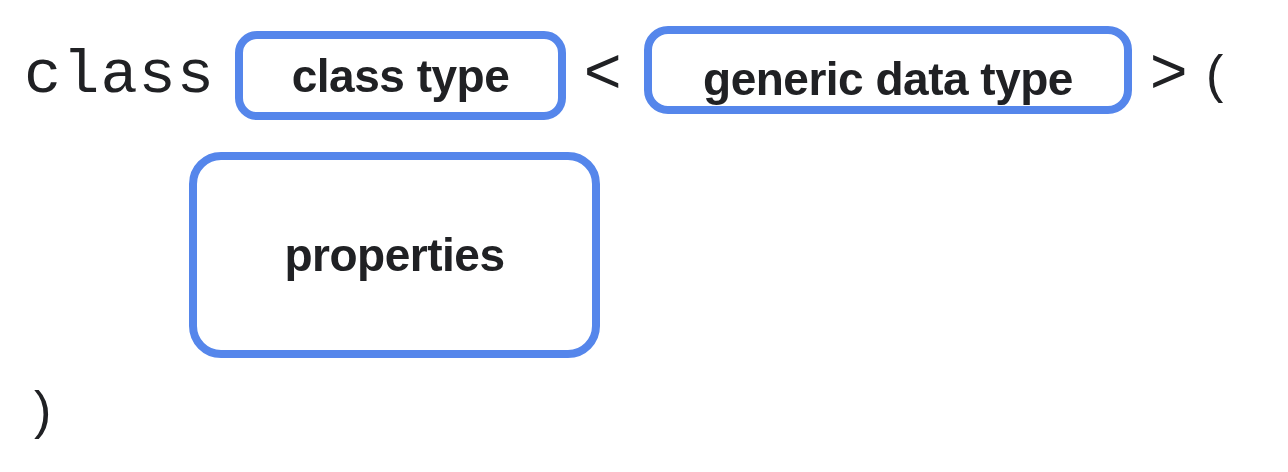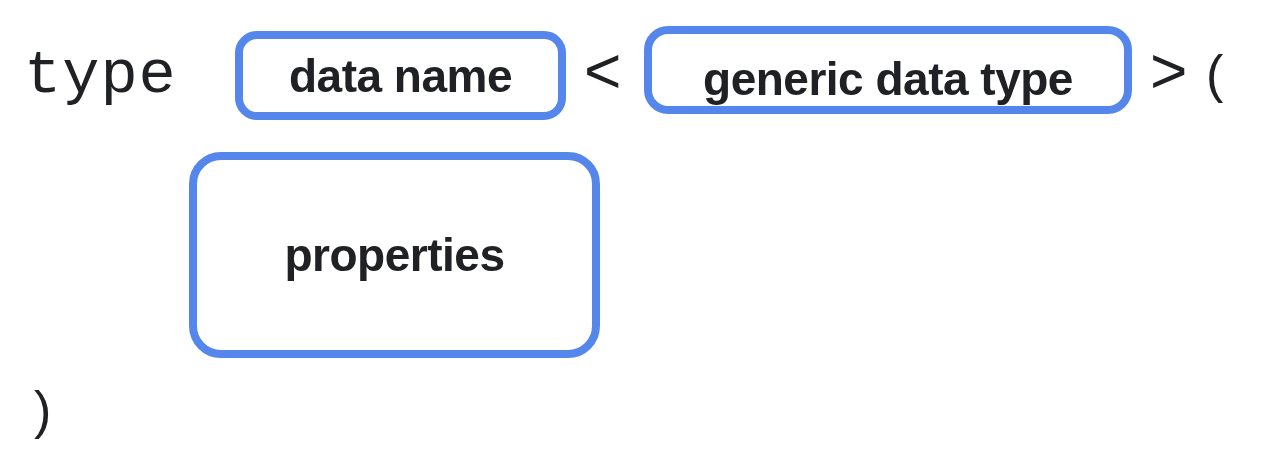--- a/index.html
+++ b/index.html
@@ -51,24 +51,24 @@
   .close-angle { left: 1150px; top: 39px; }
   .paren { font-size: 52px; line-height: 52px; }
   .open-paren  { left: 1206px; top: 48px; }
   .close-paren { left: 34px;   top: 384px; }
 </style>
 </head>
 <body>
 
 <div class="canvas">
 
-  <span class="kw">type</span>
+  <span class="kw">class</span>
 
   <div class="pbox box-class-name">
-    <span>data name</span>
+    <span>class type</span>
   </div>
 
   <span class="op angle open-angle">&lt;</span>
 
   <div class="pbox box-generic">
     <span>generic data type</span>
   </div>
 
   <span class="op angle close-angle">&gt;</span>
 

